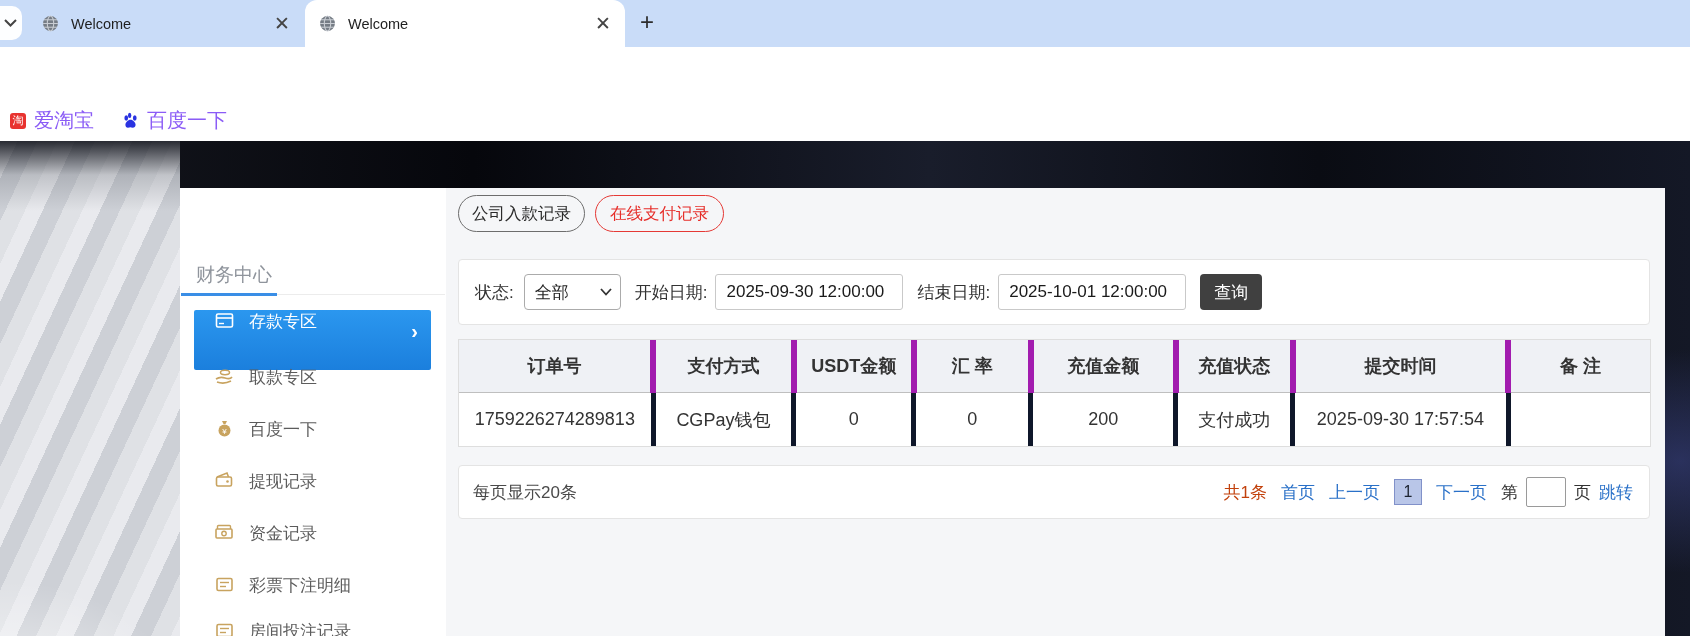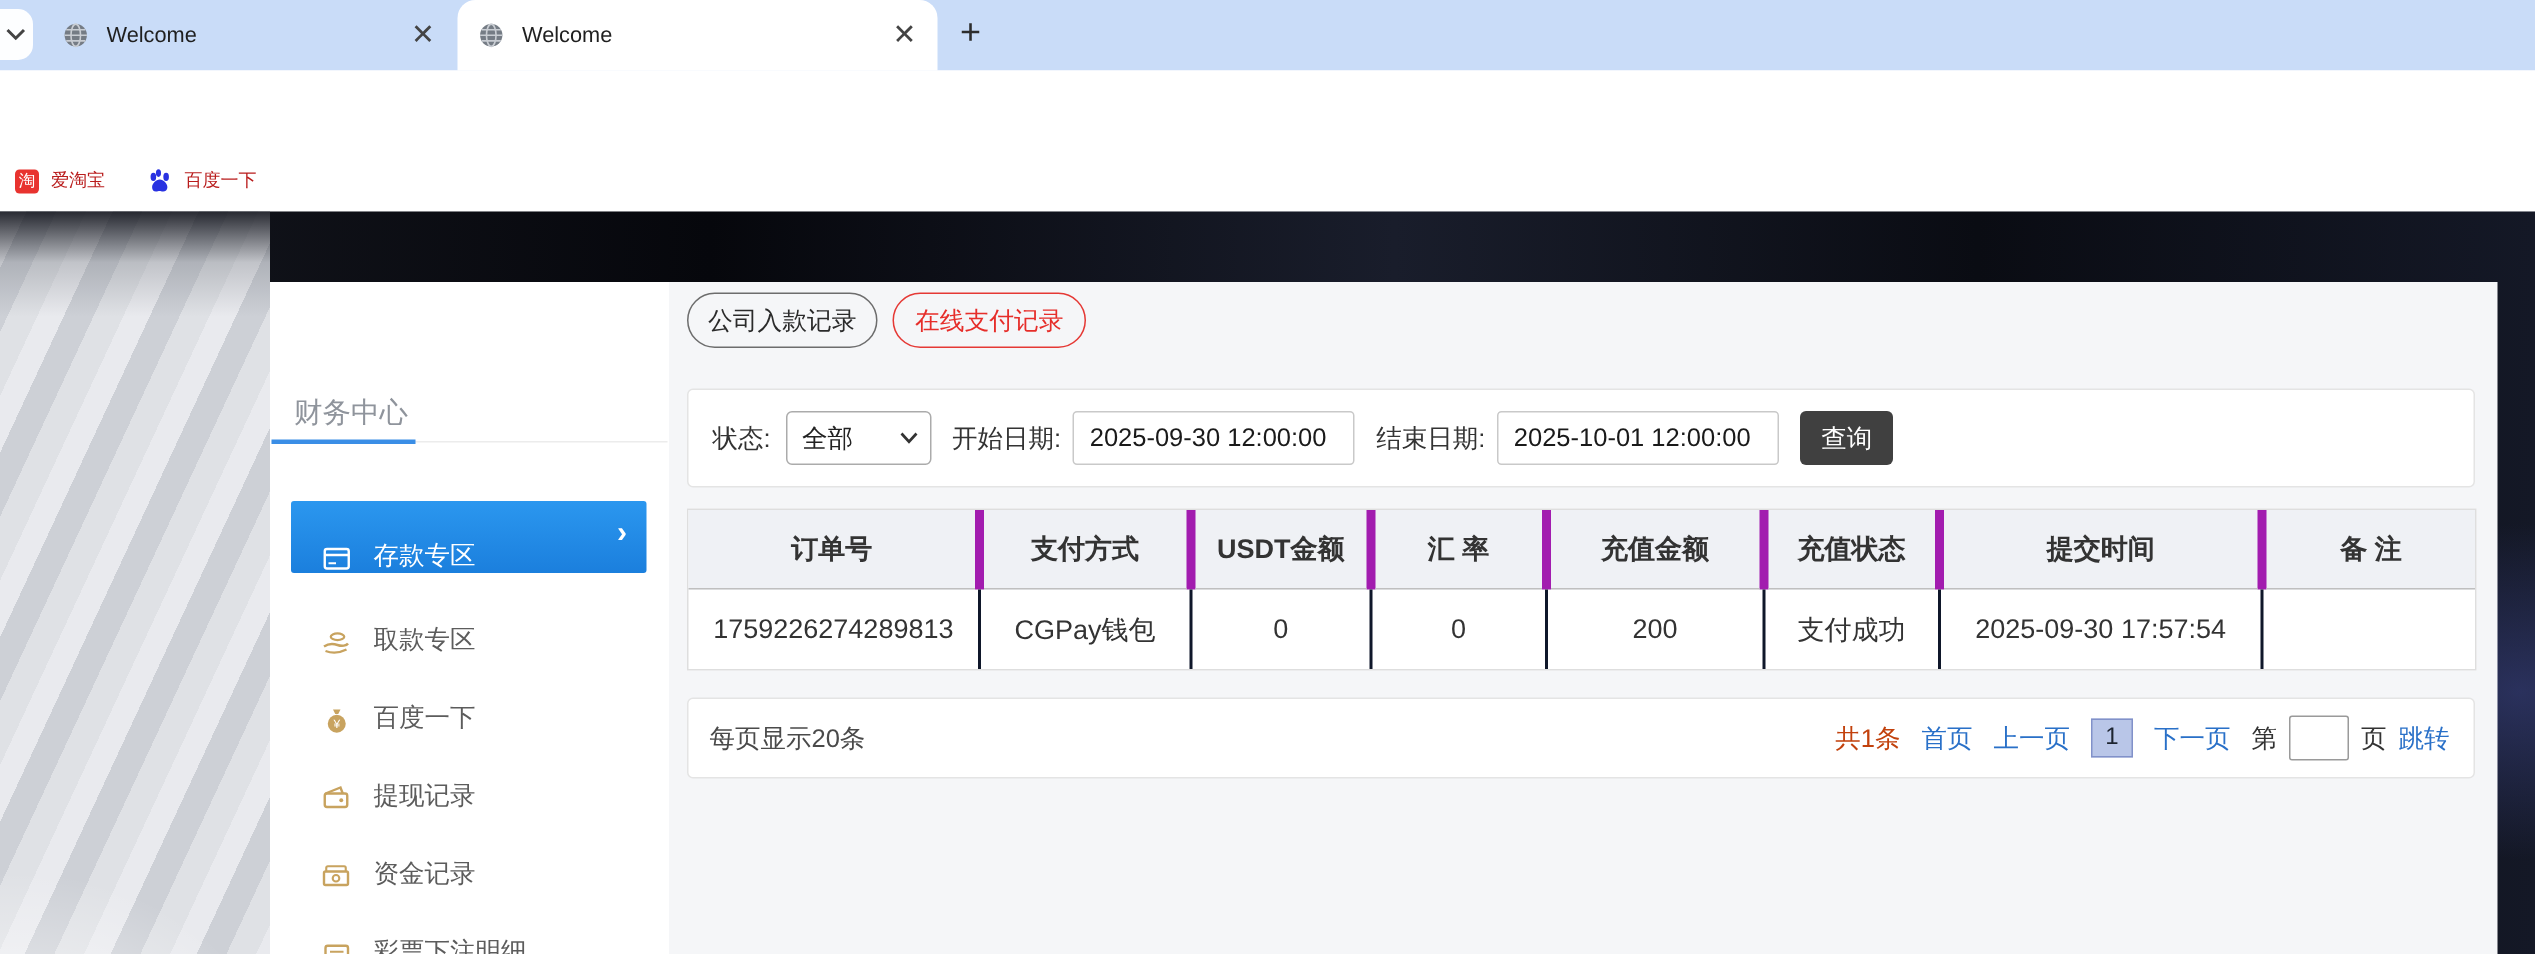--- a/index.html
+++ b/index.html
@@ -34,21 +34,21 @@
   .tune i:nth-child(2){top:7px;}
   .tune b{position:absolute;width:4px;height:4px;background:#5f6368;border-radius:50%;}
   .tune b:nth-child(3){left:1px;top:0;}
   .tune b:nth-child(4){right:1px;top:6px;}
   .urltext{font-size:17px;color:#202124;margin-left:12px;}
 
   .bookmarks{left:0;top:100px;width:1690px;height:41px;background:#fff;border-bottom:1px solid #e8eaed;
              display:flex;align-items:center;}
   .bm{display:flex;align-items:center;margin-left:10px;}
   .bm+.bm{margin-left:28px;}
-  .bmlabel{font-size:12px;color:#b91c1c;margin-left:8px;}
+  .bmlabel{font-size:20px;color:#8b5cf6;margin-left:8px;}
   .tbico{width:16px;height:16px;background:#e8332f;border-radius:3px;color:#fff;font-size:11px;
          display:flex;align-items:center;justify-content:center;}
 
   
   .pagebg{left:0;top:141px;width:1690px;height:495px;
      background:
        radial-gradient(220px 160px at 1680px 320px, rgba(70,80,160,.45), rgba(0,0,0,0) 70%),
        radial-gradient(300px 120px at 900px 150px, rgba(40,48,80,.55), rgba(0,0,0,0) 70%),
        radial-gradient(260px 120px at 1300px 165px, rgba(90,60,120,.35), rgba(0,0,0,0) 70%),
        linear-gradient(90deg,#15171f 0%,#06070c 28%,#191d2b 55%,#0a0c13 78%,#141826 100%);}
@@ -64,21 +64,21 @@
   .banner{left:0;top:2px;width:266px;height:52px;position:absolute;
      background:radial-gradient(170px 60px at 30px 0px, rgba(255,255,255,.35), rgba(255,255,255,0) 60%),
                 linear-gradient(135deg,#49c2f2 0%,#2196e8 55%,#1273cf 100%);}
   .brand-t{position:absolute;left:17px;top:7px;color:#fff;font-size:21px;font-weight:700;letter-spacing:2px;
            text-shadow:0 1px 2px rgba(0,40,90,.35);}
   .brand-s{position:absolute;left:18px;top:33px;color:#eaf6ff;font-size:9px;letter-spacing:1.8px;font-weight:700;}
   .pad-deco{position:absolute;right:10px;top:4px;width:60px;height:40px;opacity:.55;}
   .section-title{position:absolute;left:16px;top:74px;font-size:19px;color:#8f949c;}
   .sdivider{position:absolute;left:1px;top:106px;width:264px;height:1px;background:#ececec;}
   .sdivider-blue{position:absolute;left:1px;top:105px;width:96px;height:3px;background:#3a8ee6;}
-  .sitem{position:absolute;left:0;width:266px;height:48px;display:flex;align-items:flex-end;margin-top:24px;}
+  .sitem{position:absolute;left:0;width:266px;height:60px;display:flex;align-items:flex-start;}
   .sitem .micon{margin-left:34px;width:20px;height:20px;flex:0 0 20px;display:flex;align-items:center;justify-content:center;}
   .sitem .slabel{margin-left:15px;font-size:17px;color:#5c5c5c;}
   .sitem-active{left:14px;width:237px;border-radius:2px;
      background:linear-gradient(180deg,#2b97ef,#1b7fdd);}
   .sitem-active .micon{margin-left:20px;}
   .sitem-active .slabel{color:#fff;}
   .schev{position:absolute;right:13px;color:#fff;font-size:20px;font-weight:700;top:10px;}
 
   
   .pilltab{top:195px;height:37px;border-radius:20px;background:transparent;display:flex;
@@ -96,21 +96,21 @@
   .finput{height:36px;border:1px solid #c9c9c9;border-radius:3px;font-size:17px;color:#1a1a1a;
           padding:0 10px;box-sizing:border-box;font-family:Liberation Sans, sans-serif;background:#fff;}
   .fbtn{width:62px;height:36px;background:#404040;color:#fff;border:none;border-radius:4px;
         font-size:17px;font-family:inherit;margin-left:14px;}
 
   .tablewrap{left:458px;top:339px;width:1193px;background:#fff;border:1px solid #dedede;box-sizing:border-box;}
   table{border-collapse:collapse;width:100%;table-layout:fixed;}
   th{height:50px;background:#eff1f5;font-size:18px;color:#333;font-weight:700;
      border-bottom:1px solid #bfbfbf;border-left:6px solid #a21caf;}
   td{height:51px;background:#fff;font-size:18px;color:#333;text-align:center;
-     border-left:2px solid #0f172a;white-space:nowrap;overflow:hidden;}
+     border-left:5px solid #0f172a;white-space:nowrap;overflow:hidden;}
   th:first-child,td:first-child{border-left:none;}
 
   .pagerbox{left:458px;top:465px;width:1192px;height:54px;background:#fff;border:1px solid #e4e4e4;
             border-radius:4px;box-sizing:border-box;display:flex;align-items:center;}
   .pagesize{font-size:17px;color:#4a4a4a;margin-left:14px;}
   .pager-right{margin-left:auto;display:flex;align-items:center;margin-right:16px;}
   .ptotal{font-size:17px;color:#c2410c;}
   .plink{font-size:17px;color:#2970c8;margin-left:14px;cursor:default;}
   .pcur{margin-left:14px;min-width:20px;height:24px;padding:0 3px;background:#b9c6e8;border:1px solid #8191c9;
         display:flex;align-items:center;justify-content:center;font-size:16px;color:#1d2430;}

